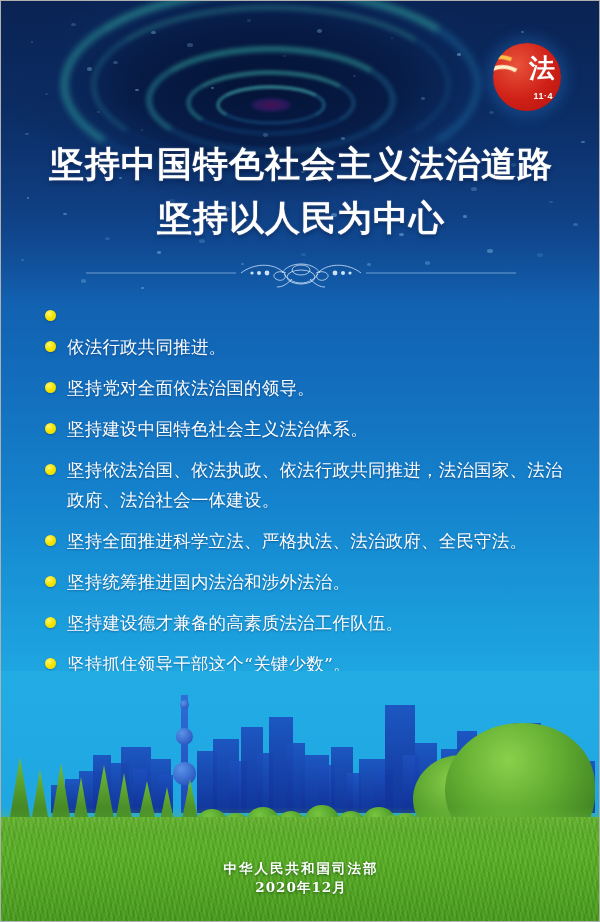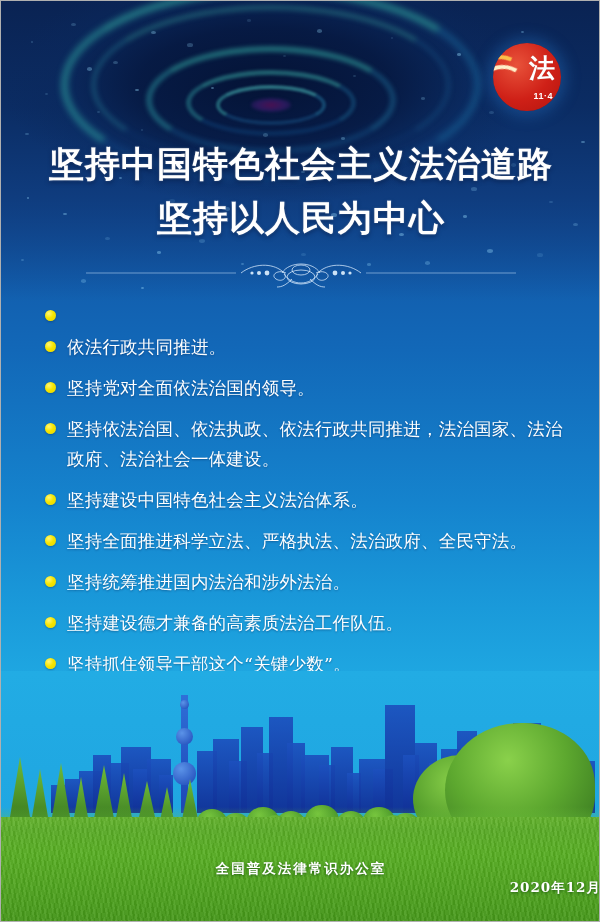--- a/index.html
+++ b/index.html
@@ -212,21 +212,21 @@
   .footer{
     position:absolute; left:0; bottom:24px; width:600px;
     text-align:center;
   }
   .footer div{
     color:#ffffff; font-weight:bold;
     font-family:"DejaVu Serif","Liberation Serif",serif;
     font-size:13.5px; line-height:19px; letter-spacing:2px;
     text-shadow:0 1px 3px rgba(10,60,10,0.65);
   }
-  .footer .date-line{ letter-spacing:1px; font-size:13.5px;text-align:right; }
+  .footer .date-line{ letter-spacing:1px; font-size:13.5px; }
 </style>
 </head>
 <body>
 
 <div class="poster">
 
   <div class="nebula-wrap">
     <div class="nebula-bg"></div>
     <div class="ring r1"></div>
     <div class="ring r2"></div>
@@ -339,25 +339,25 @@
       <div class="row">
         <span class="dot"></span>
         <span class="txt">依法行政共同推进。</span>
       </div>
       <div class="row">
         <span class="dot"></span>
         <span class="txt">坚持党对全面依法治国的领导。</span>
       </div>
       <div class="row">
         <span class="dot"></span>
+        <span class="txt">坚持建设中国特色社会主义法治体系。</span>
+      </div>
+      <div class="row">
+        <span class="dot"></span>
         <span class="txt">坚持依法治国、依法执政、依法行政共同推进，法治国家、法治政府、法治社会一体建设。</span>
-      </div>
-      <div class="row">
-        <span class="dot"></span>
-        <span class="txt">坚持建设中国特色社会主义法治体系。</span>
       </div>
       <div class="row">
         <span class="dot"></span>
         <span class="txt">坚持全面推进科学立法、严格执法、法治政府、全民守法。</span>
       </div>
       <div class="row">
         <span class="dot"></span>
         <span class="txt">坚持统筹推进国内法治和涉外法治。</span>
       </div>
       <div class="row">
@@ -446,17 +446,17 @@
         <div class="tree" style="left: 380px; width: 24px; height: 20px;"></div>
       </div>
     <div class="bigtree2"></div>
     <div class="bigtree"></div>
 
     <div class="grass-haze"></div>
     <div class="grass"></div>
   </div>
 
   <div class="footer">
-    <div>全国普及法律常识办公室</div>
+    <div>中华人民共和国司法部</div>
     <div class="date-line">2020年12月</div>
   </div>
 
 </div>
 
 </body></html>

